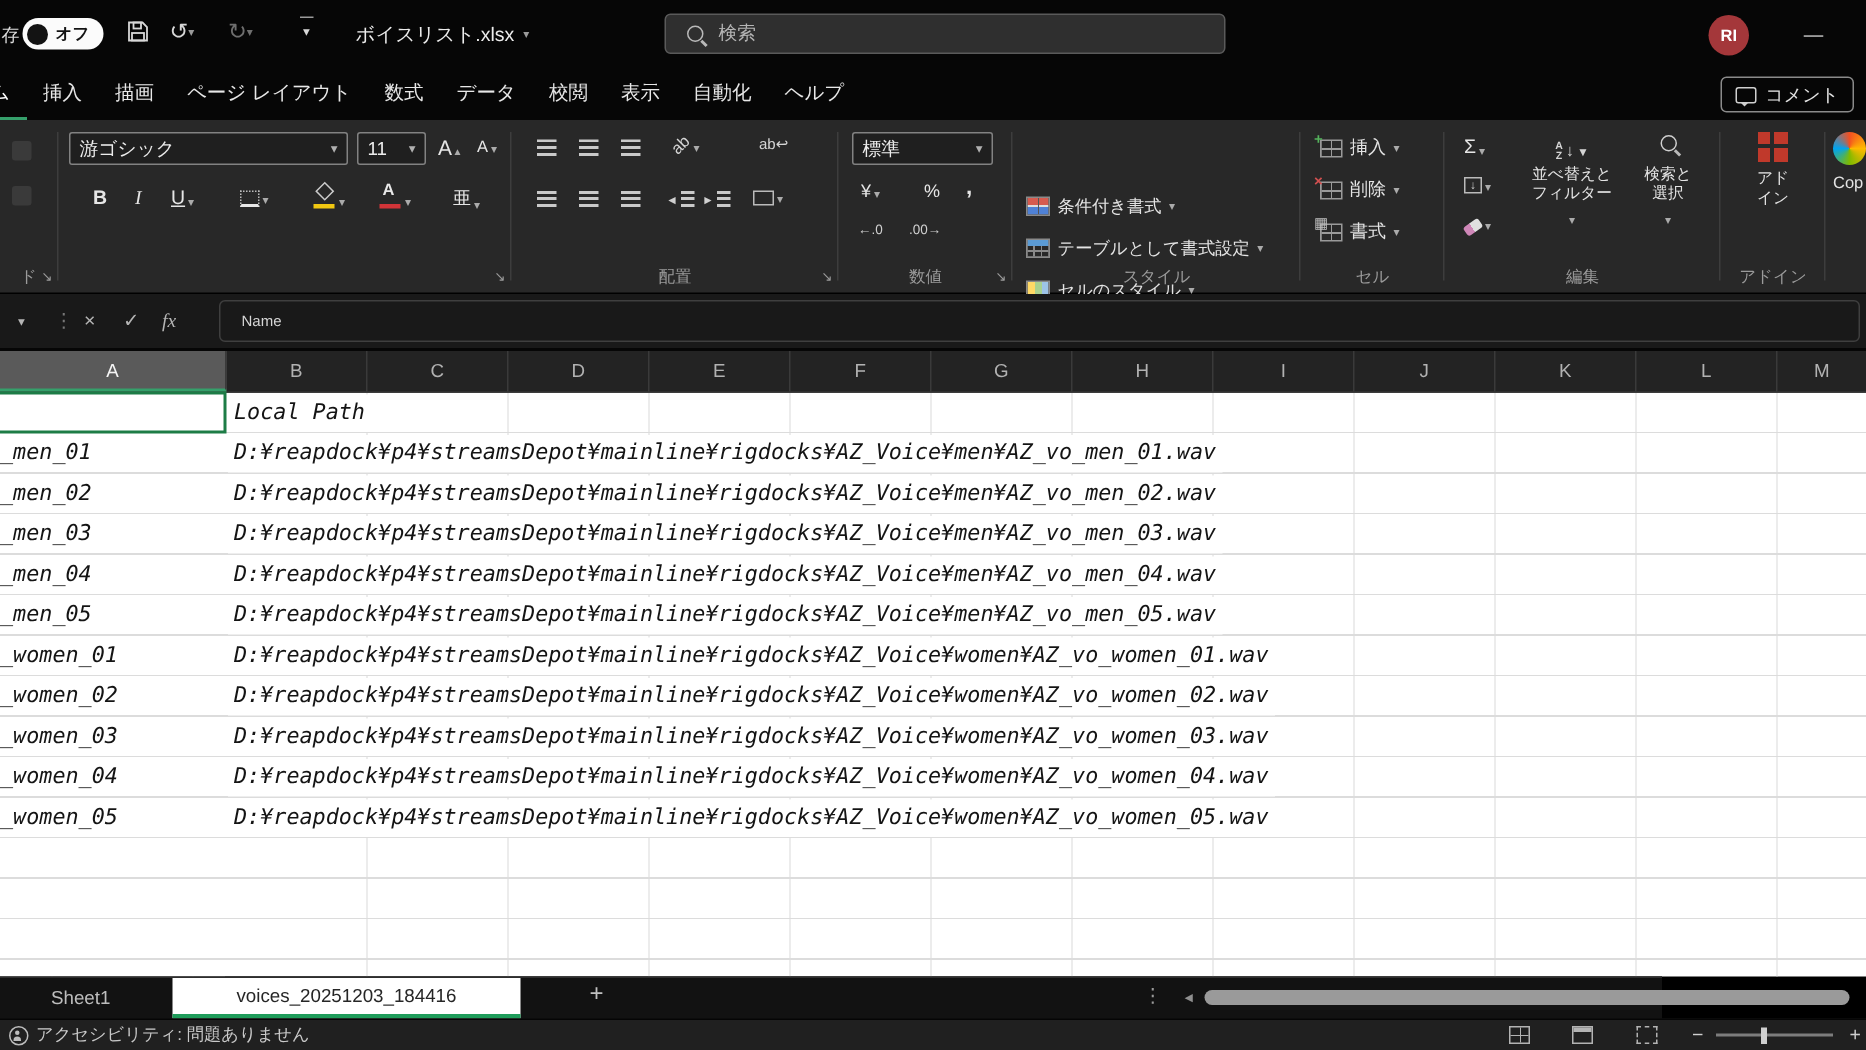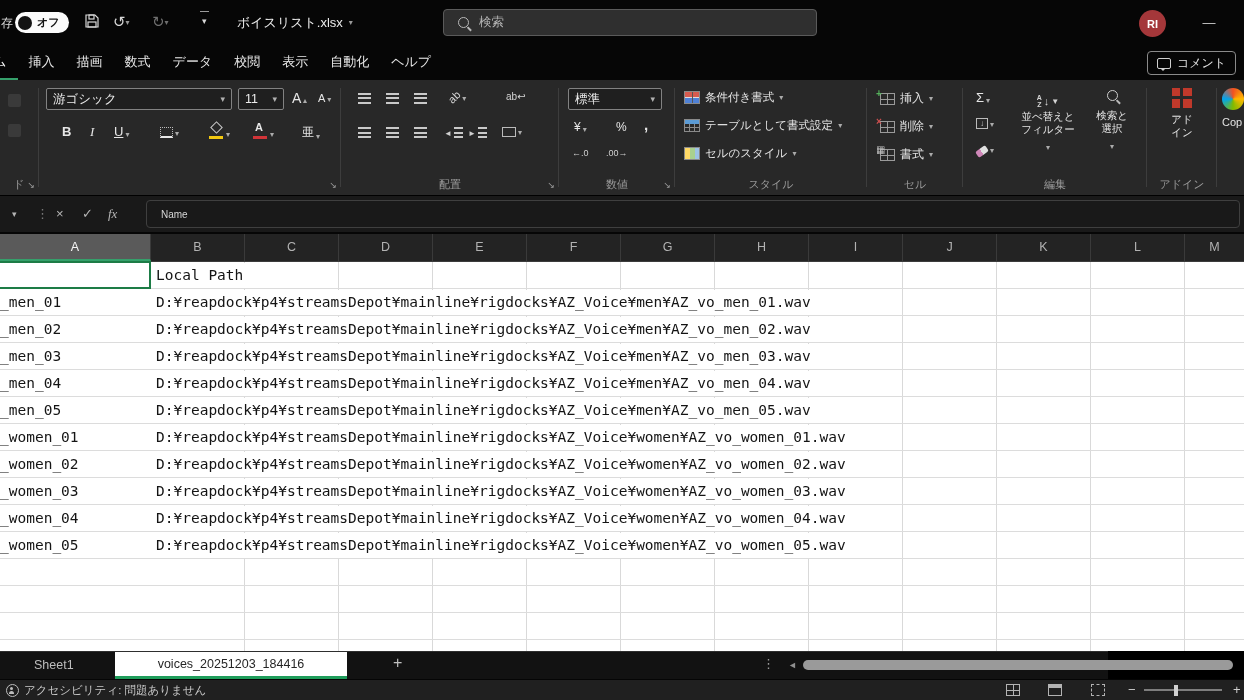--- a/index.html
+++ b/index.html
@@ -91,21 +91,21 @@
   .ch.colM{flex:1;border-right:none;}
 
   
   #grid{position:absolute;top:262px;left:0;width:1244px;height:389px;background-color:#fff;
     background-image:
       repeating-linear-gradient(180deg,transparent 0 26px,#dcdcdc 26px 27px),
       linear-gradient(90deg,#ffffff 0 150px,transparent 150px),
       repeating-linear-gradient(90deg,transparent 0 93px,#d9d9d9 93px 94px);
     background-position:0 0,0 0,151px 0;}
   #sel-a1{position:absolute;left:-3px;top:-1px;width:154px;height:28px;border:2px solid #1d7c46;box-sizing:border-box;}
-  .grow{position:absolute;left:0;width:1244px;height:42px;font-family:"DejaVu Sans Mono","Liberation Mono",monospace;font-size:14.5px;color:#141414;}
+  .grow{position:absolute;left:0;width:1244px;height:42px;font-family:"DejaVu Sans Mono","Liberation Mono",monospace;font-size:14.5px;color:#141414;font-style:italic;}
   .acell{position:absolute;left:0;top:1px;height:25px;line-height:25px;width:148px;overflow:hidden;white-space:pre;}
   .bcell{position:absolute;left:152px;top:1px;height:25px;line-height:25px;background:#fff;padding:0 4px;white-space:pre;}
 
   
   #stabs{position:absolute;top:651px;left:0;width:1108px;height:28px;background:#121212;border-top:1px solid #2e2e2e;box-sizing:border-box;}
   #tab-sheet1{position:absolute;left:18px;top:0;height:27px;padding:0 16px;line-height:27px;font-size:12.5px;color:#bdbdbd;}
   #tab-active{position:absolute;left:115px;top:0;height:27px;width:232px;background:#fff;color:#262626;font-size:12.5px;line-height:24px;text-align:center;border-bottom:3px solid #1f9d5b;box-sizing:border-box;overflow:hidden;}
   #tab-add{position:absolute;left:393px;top:2px;color:#c0c0c0;font-size:16px;}
   #tab-dots{position:absolute;left:762px;top:4px;color:#9a9a9a;font-size:13px;}
   #hscroll-arrow{position:absolute;left:788px;top:8px;color:#8f8f8f;font-size:9px;}
@@ -154,20 +154,21 @@
       <span>RI</span>
     </div>
   <div id="min-btn">—</div>
 </div>
 
 <div id="tabrow">
   <div id="tabstrip">
     <span class="rtab sel">ホーム</span>
     <span class="rtab">挿入</span>
     <span class="rtab">描画</span>
+    <span class="rtab">ページ レイアウト</span>
     <span class="rtab">数式</span>
     <span class="rtab">データ</span>
     <span class="rtab">校閲</span>
     <span class="rtab">表示</span>
     <span class="rtab">自動化</span>
     <span class="rtab">ヘルプ</span>
   </div>
   <div id="comments-btn">
     <span class="bubble"></span>
     <span>コメント</span>
@@ -287,21 +288,21 @@
       </span>
     <span class="fbt" style="left:56px;top:40px;font-size:12px;">%</span>
     <span class="fbt" style="left:84px;top:36px;font-size:15px;font-weight:bold;">,</span>
     <span class="fbt smalltxt" style="left:12px;top:68px;">←.0</span>
     <span class="fbt smalltxt" style="left:46px;top:68px;">.00→</span>
     <span class="glabel">数値</span>
     <span class="launcher">↘</span>
   </div>
   <div class="gsep" style="left:674px;"></div>
 
-  <div class="rgroup" style="left:676px;width:190px;">
+  <div class="rgroup" style="left:676px;width:190px;margin-top:40px;">
     <span class="stylebtn" style="top:10px;">
         <span class="styleicon icon-cf"></span>
         <span>条件付き書式</span>
         <span class="drop">▾</span>
       </span>
     <span class="stylebtn" style="top:38px;">
         <span class="styleicon icon-table"></span>
         <span>テーブルとして書式設定</span>
         <span class="drop">▾</span>
       </span>

